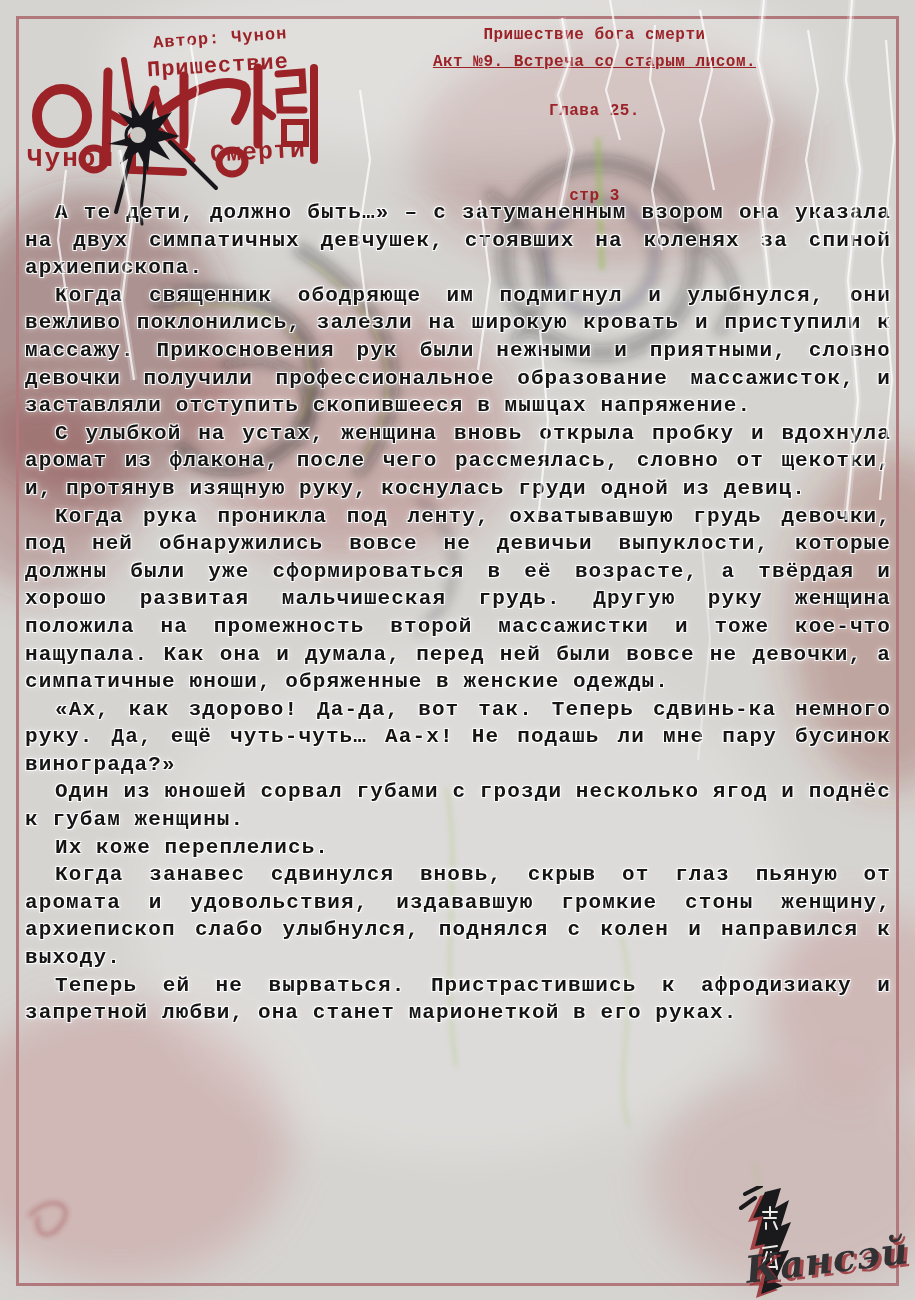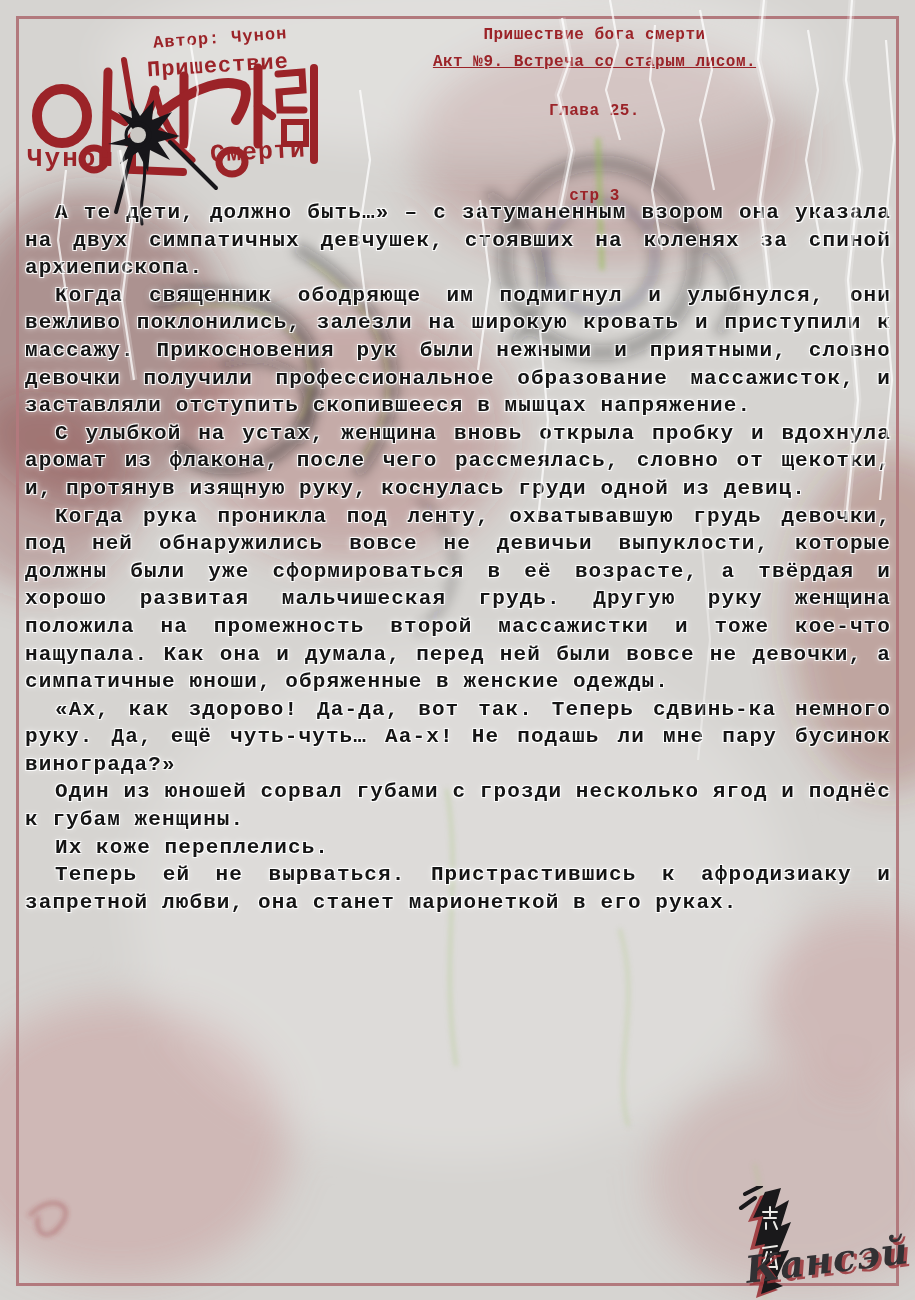--- a/index.html
+++ b/index.html
@@ -189,20 +189,21 @@
   </div>
 
   <div class="body-text">
       <p class="para">А те дети, должно быть…» – с затуманенным взором она указала на двух симпатичных девчушек, стоявших на коленях за спиной архиепископа.</p>
       <p class="para">Когда священник ободряюще им подмигнул и улыбнулся, они вежливо поклонились, залезли на широкую кровать и приступили к массажу. Прикосновения рук были нежными и приятными, словно девочки получили профессиональное образование массажисток, и заставляли отступить скопившееся в мышцах напряжение.</p>
       <p class="para">С улыбкой на устах, женщина вновь открыла пробку и вдохнула аромат из флакона, после чего рассмеялась, словно от щекотки, и, протянув изящную руку, коснулась груди одной из девиц.</p>
       <p class="para">Когда рука проникла под ленту, охватывавшую грудь девочки, под ней обнаружились вовсе не девичьи выпуклости, которые должны были уже сформироваться в её возрасте, а твёрдая и хорошо развитая мальчишеская грудь. Другую руку женщина положила на промежность второй массажистки и тоже кое-что нащупала. Как она и думала, перед ней были вовсе не девочки, а симпатичные юноши, обряженные в женские одежды.</p>
       <p class="para">«Ах, как здорово! Да-да, вот так. Теперь сдвинь-ка немного руку. Да, ещё чуть-чуть… Аа-х! Не подашь ли мне пару бусинок винограда?»</p>
       <p class="para">Один из юношей сорвал губами с грозди несколько ягод и поднёс к губам женщины.</p>
       <p class="para">Их коже переплелись.</p>
+      <p class="para">Когда занавес сдвинулся вновь, скрыв от глаз пьяную от аромата и удовольствия, издававшую громкие стоны женщину, архиепископ слабо улыбнулся, поднялся с колен и направился к выходу.</p>
       <p class="para">Теперь ей не вырваться. Пристрастившись к афродизиаку и запретной любви, она станет марионеткой в его руках.</p>
     </div>
 </div>
 
 <svg class="lightning-layer" viewBox="0 0 915 1300" xmlns="http://www.w3.org/2000/svg">
   <g fill="none" stroke="rgba(255,255,255,.22)" stroke-width="7" stroke-linejoin="round">
     <path d="M562,18 L570,60 L558,95 L572,150 L560,210"></path>
     <path d="M852,0 L846,80 L860,170 L848,280 L858,400 L846,520"></path>
     <path d="M764,0 L758,60 L772,120 L760,200 L770,290"></path>
     <path d="M120,150 L132,220 L122,300 L134,380"></path>

